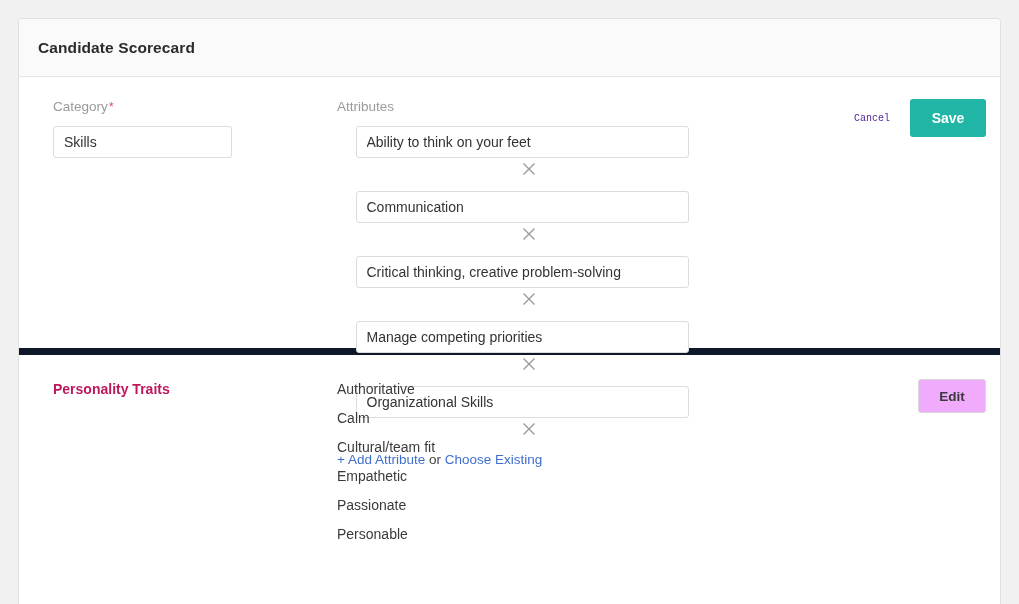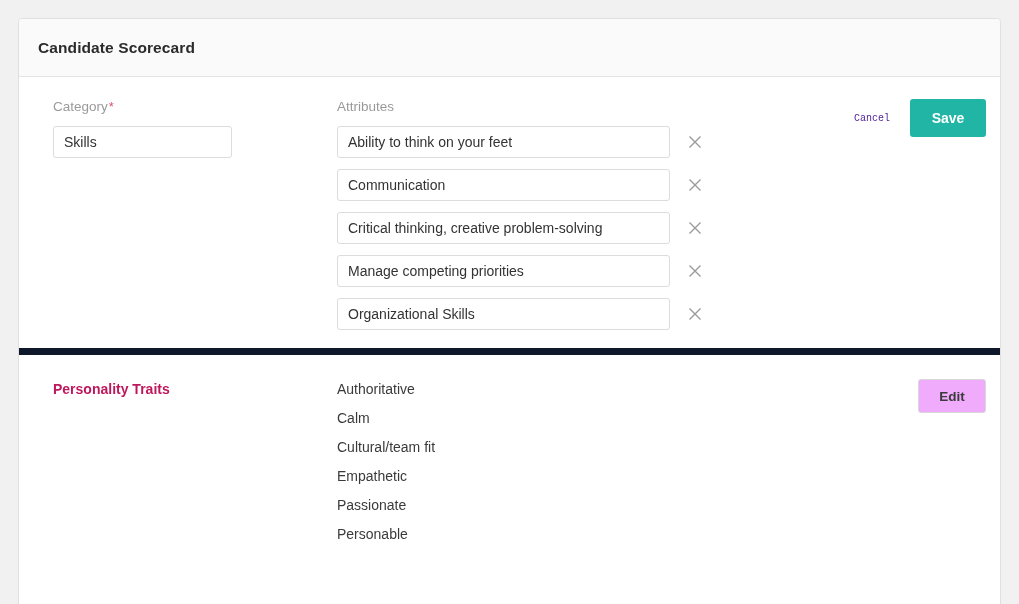--- a/index.html
+++ b/index.html
@@ -99,20 +99,21 @@
     color: #333333;
     box-sizing: border-box;
     background: #ffffff;
     outline: none;
   }
 
   .attr-row {
     display: flex;
     align-items: center;
     margin-bottom: 11px;
+    flex-direction: column;
   }
   .attr-row .text-input { width: 333px; }
 
   .remove-btn {
     width: 22px;
     height: 22px;
     margin-left: 14px;
     border: none;
     background: transparent;
     padding: 0;
@@ -268,20 +269,21 @@
         <input class="text-input" type="text" value="Organizational Skills" style="">
         <button class="remove-btn">
           <span>
             <svg width="22" height="22" viewBox="0 0 22 22" aria-hidden="true">
               <path d="M5.5 5.5 L16.5 16.5 M16.5 5.5 L5.5 16.5" stroke="#9b9b9b" stroke-width="1.4" fill="none"></path>
             </svg>
           </span>
         </button>
       </div>
 
+      <div class="attr-links"><a class="link">+ Add Attribute</a><span class="link-sep"> or </span><a class="link">Choose Existing</a></div>
     </div>
 
     <div class="col-actions">
       <button class="btn-cancel">Cancel</button>
       <button class="btn-save">Save</button>
     </div>
 
   </div>
 
   <div class="section-view">

